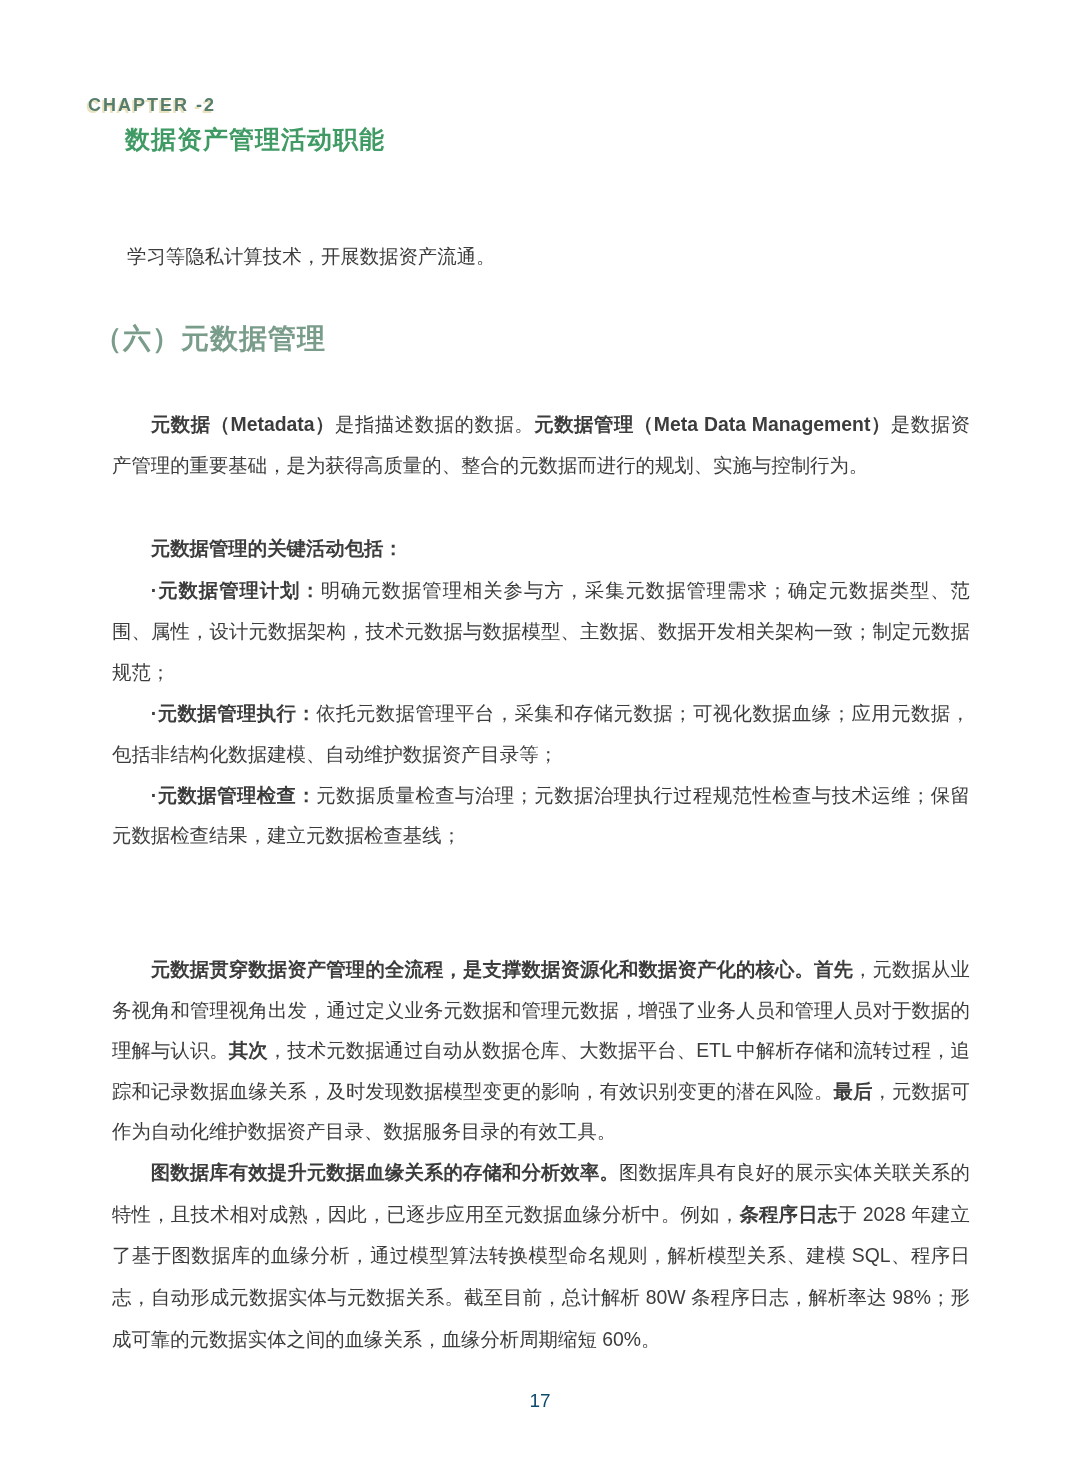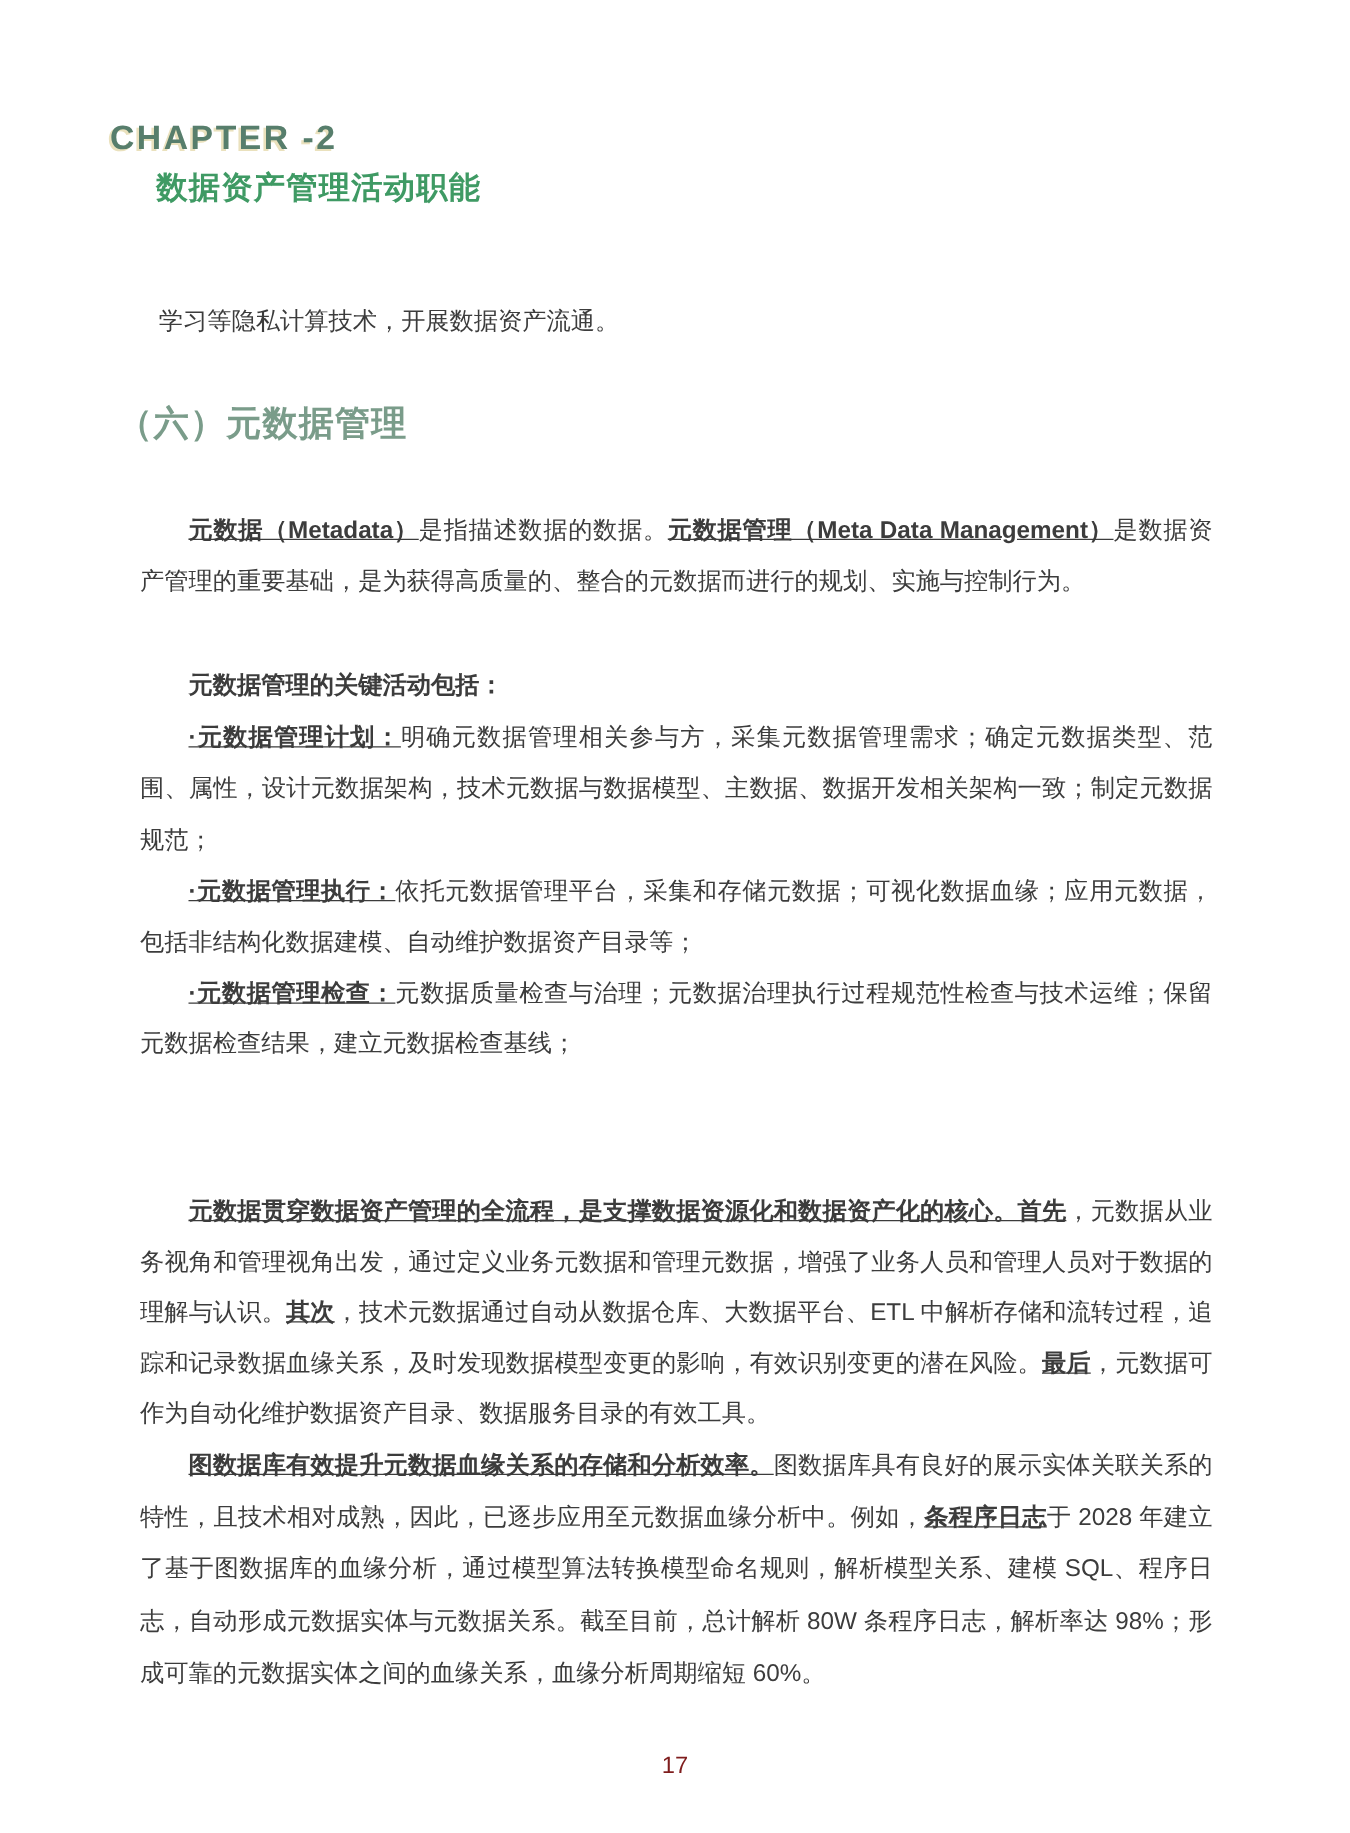--- a/index.html
+++ b/index.html
@@ -8,21 +8,21 @@
     background:#ffffff;
     font-family:"Liberation Sans","DejaVu Sans",sans-serif;
     color:#3c3c3c;
     position:relative;
     overflow:hidden;
   }
   .page { position:absolute; inset:0; background:#ffffff; }
 
   .header { position:absolute; left:88px; top:95px; }
   .chapter {
-    font-size:27px; font-weight:900; letter-spacing:2px;
+    font-size:18px; font-weight:900; letter-spacing:2px;
     color:#577e6c;
     text-shadow:-2px 2px 0 #eae1bd;
   }
   .subtitle {
     margin-top:7px; margin-left:37px;
     font-size:25px; font-weight:700; letter-spacing:1px;
     color:#3f9a64;
   }
 
   .intro { position:absolute; left:127px; top:243px; font-size:19.4px; }
@@ -33,31 +33,31 @@
     color:#7a9c8a;
   }
 
   .bodytext {
     position:absolute; left:112px; width:858px;
     font-size:19.4px; line-height:40.6px;
     text-align:justify; color:#3c3c3c;
   }
   .indent { text-indent:2em; }
   .indent p { text-indent:2em; margin:0; }
-  .bold { font-weight:700;text-decoration:underline; }
+  .bold { font-weight:700; }
 
   .para-definition { top:404px; }
   .key-activities  { top:528px; font-weight:700; }
   .bullet-list     { top:570px; line-height:40.9px; }
   .para-core       { top:949px; }
   .para-graph      { top:1152px; line-height:41.7px; }
 
   .page-number {
     position:absolute; left:0; right:0; top:1390px;
-    text-align:center; font-size:19px; color:#7f1d1d;margin-top:12px;
+    text-align:center; font-size:19px; color:#0c4a6e;
   }
 </style>
 </head>
 <body>
 
 <div class="page">
 
   <div class="header">
     <div class="chapter" style="color: rgb(87, 126, 108);">CHAPTER -2</div>
     <div class="subtitle" style="color: rgb(63, 154, 100);">数据资产管理活动职能</div>

